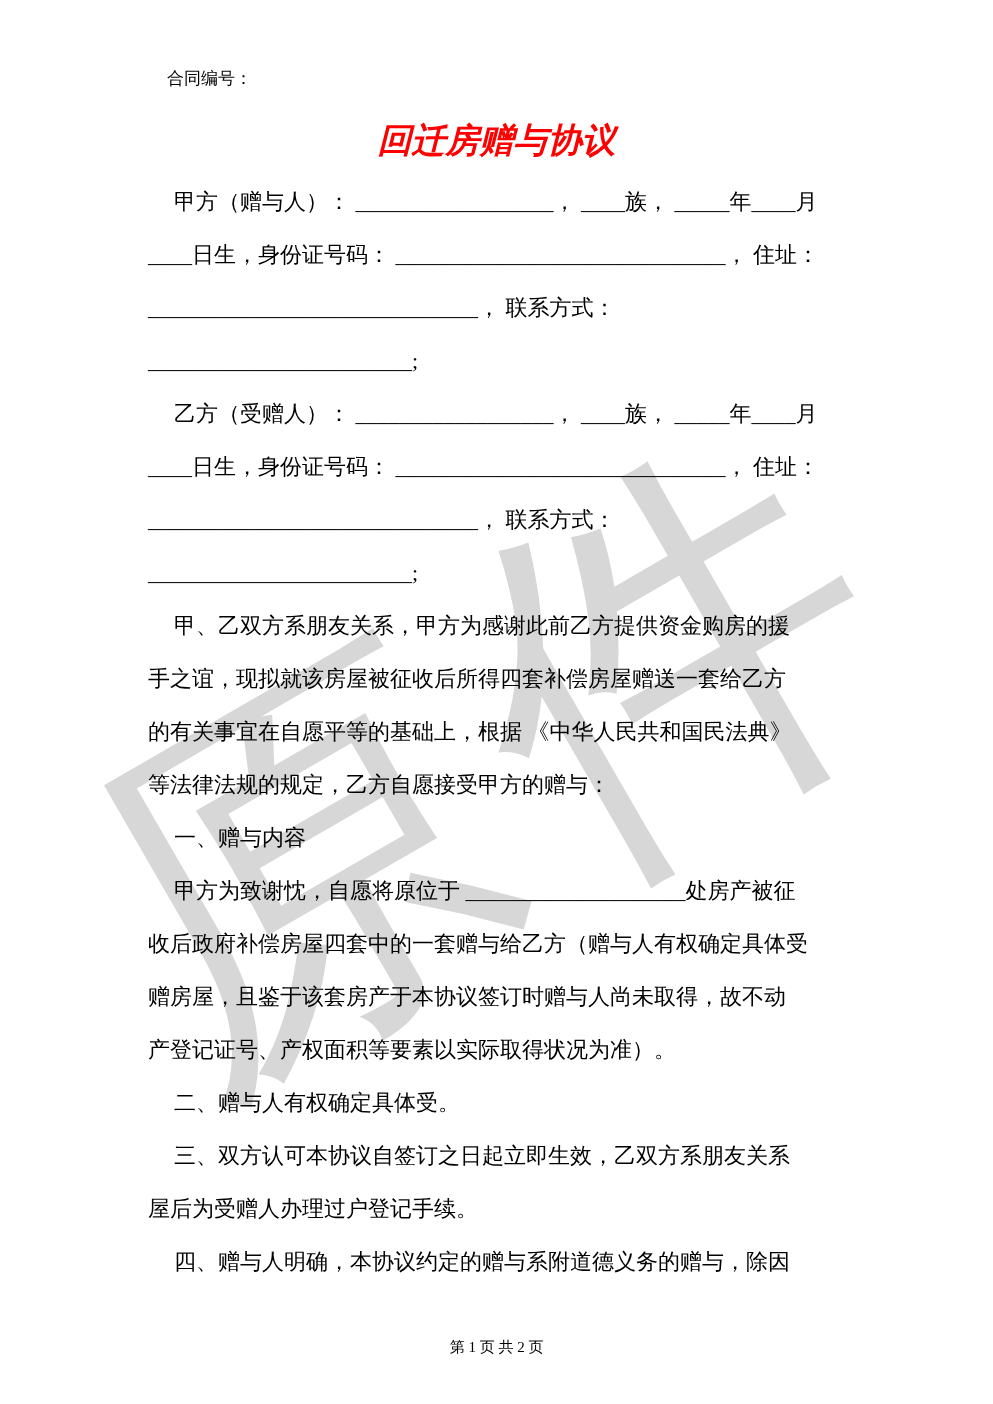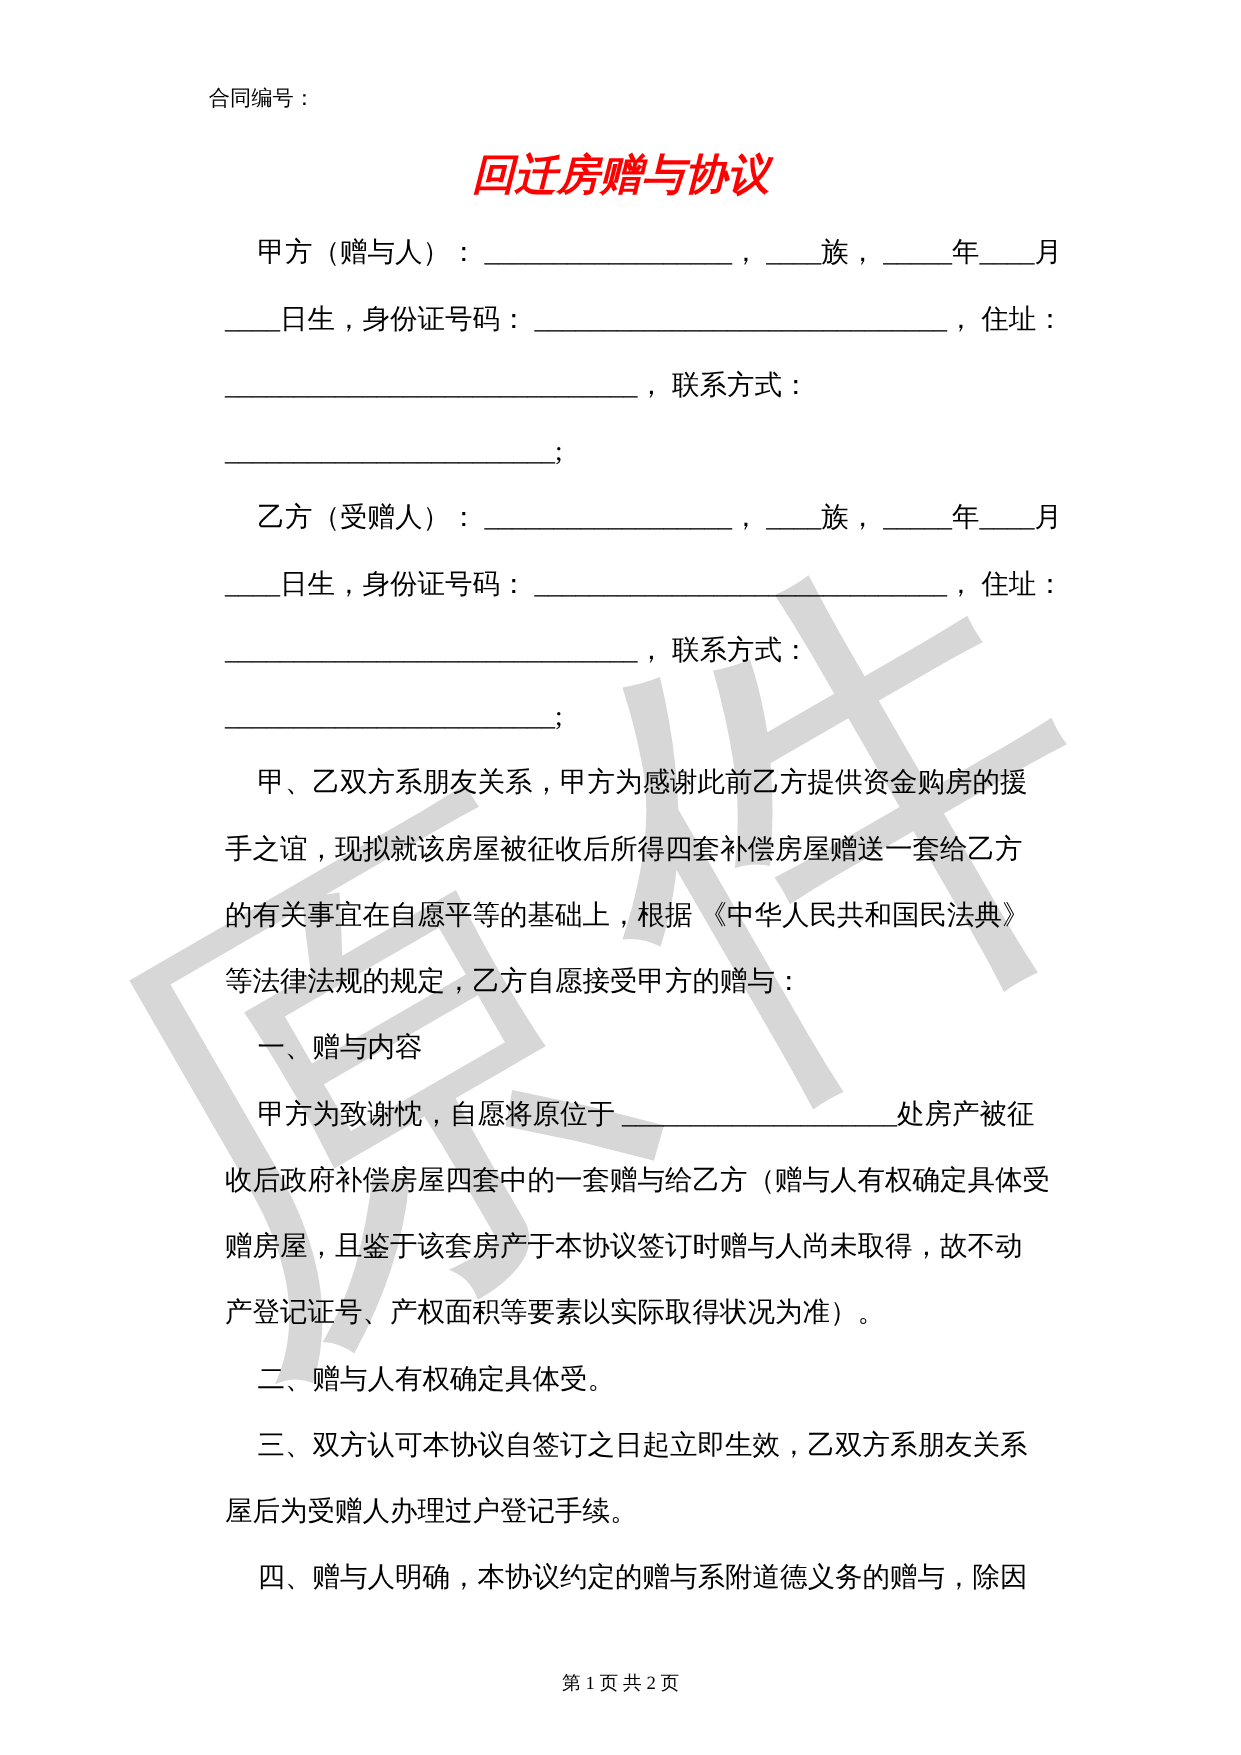--- a/index.html
+++ b/index.html
@@ -55,21 +55,20 @@
     z-index: 1;
   }
   .doc-body {
     position: absolute;
     left: 148px;
     top: 175px;
     width: 700px;
     font-size: 22px;
     line-height: 53px;
     z-index: 1;
-    margin-left: 32px;
   }
   .doc-body .line {
     white-space: nowrap;
   }
   .doc-body .line.indent {
     padding-left: 26px;
   }
   .footer {
     position: absolute;
     left: 0;

